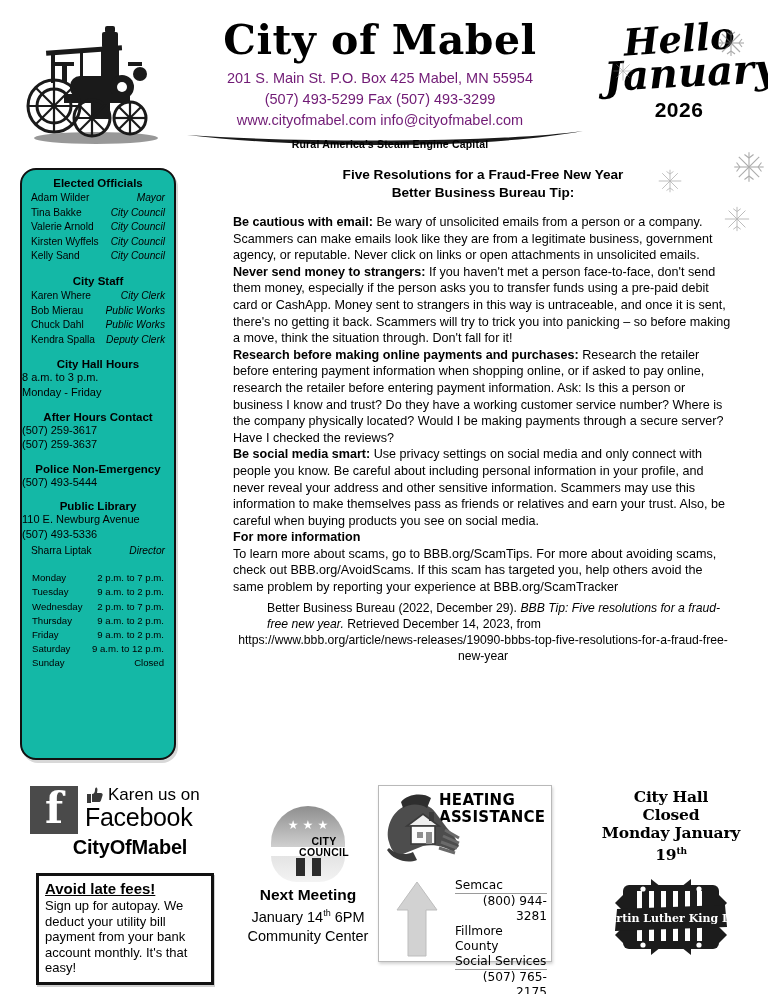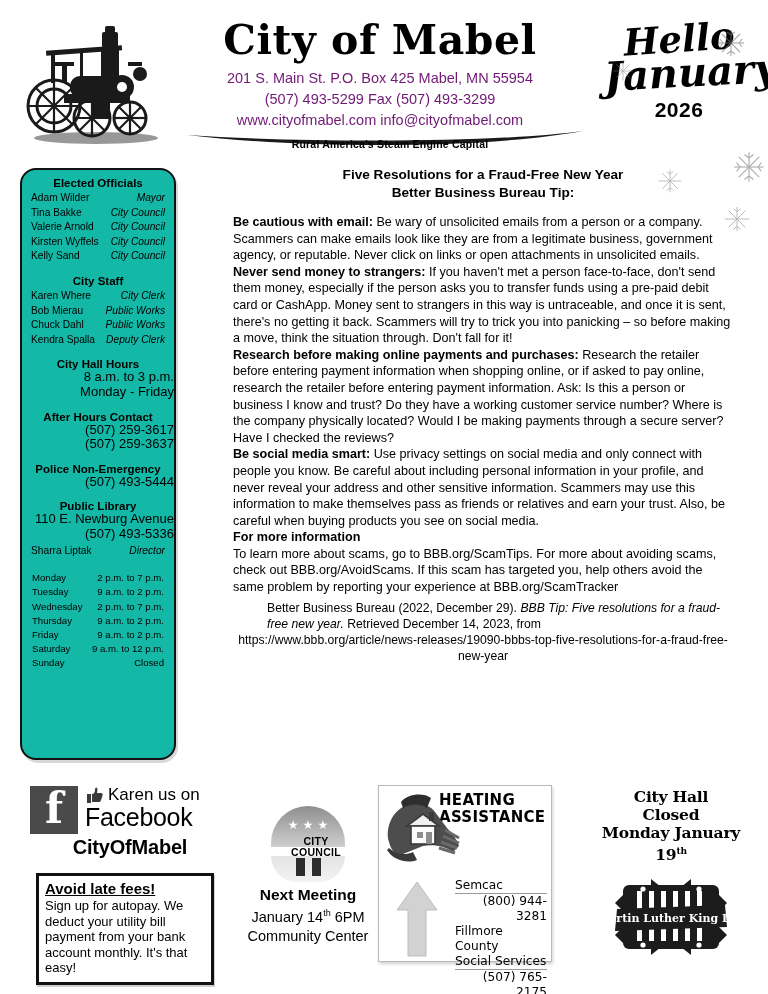--- a/index.html
+++ b/index.html
@@ -51,21 +51,21 @@
     box-shadow:2px 3px 0 #d8d8d8;
   }
   .sb-head{
     text-align:center;font-weight:bold;font-size:11.5px;margin:0;
     font-family:"Liberation Sans", sans-serif;
   }
   .sb-rows{margin:2px 9px 0 9px;}
   .sb-row{display:flex;justify-content:space-between;font-size:10.2px;line-height:14.6px;align-items:center;}
   .sb-row .nm{white-space:nowrap;}
   .sb-row .rl{font-style:italic;white-space:nowrap;}
-  .sb-center{text-align:right;font-size:13px;line-height:14.6px;}
+  .sb-center{text-align:left;font-size:11px;line-height:14.6px;}
   .sb-gap{height:11px;}
   .lib-rows{margin:2px 10px 0 10px;}
   .lib-row{display:flex;justify-content:space-between;font-size:9.6px;line-height:14.2px;}
   .lib-row .d{white-space:nowrap;}
   .lib-row .h{white-space:nowrap;}
 
   
   .article{position:absolute;left:233px;top:166px;width:500px;}
   .art-title{
     text-align:center;font-size:13.6px;line-height:18px;font-weight:600;
@@ -103,21 +103,21 @@
   .council{position:absolute;left:232px;top:806px;width:152px;text-align:center;}
   .badge{width:74px;height:74px;margin:0 auto;position:relative;}
   .badge-top{
     position:absolute;left:0;top:0;width:74px;height:37px;
     border-radius:37px 37px 0 0;
     background:linear-gradient(#8e8e8e,#cfcfcf);
     display:flex;align-items:center;justify-content:center;gap:4px;padding-bottom:4px;
   }
   .star{color:#fff;font-size:12px;line-height:12px;}
   .badge-txt{
-    position:absolute;left:8px;top:30px;width:74px;text-align:center;
+    position:absolute;left:16px;top:30px;width:74px;text-align:center;
     font-weight:bold;font-size:10.5px;line-height:11px;letter-spacing:.3px;z-index:3;
   }
   .badge-bot{
     position:absolute;left:0;top:50px;width:74px;height:24px;
     border-radius:0 0 37px 37px;
     background:linear-gradient(#e4e4e4,#f3f3f3);
     display:flex;align-items:flex-start;justify-content:center;gap:7px;padding-top:2px;
   }
   .stripe{width:9px;height:18px;background:#2c2c2c;}
   .cm-title{font-weight:bold;font-size:15.5px;margin-top:6px;}

